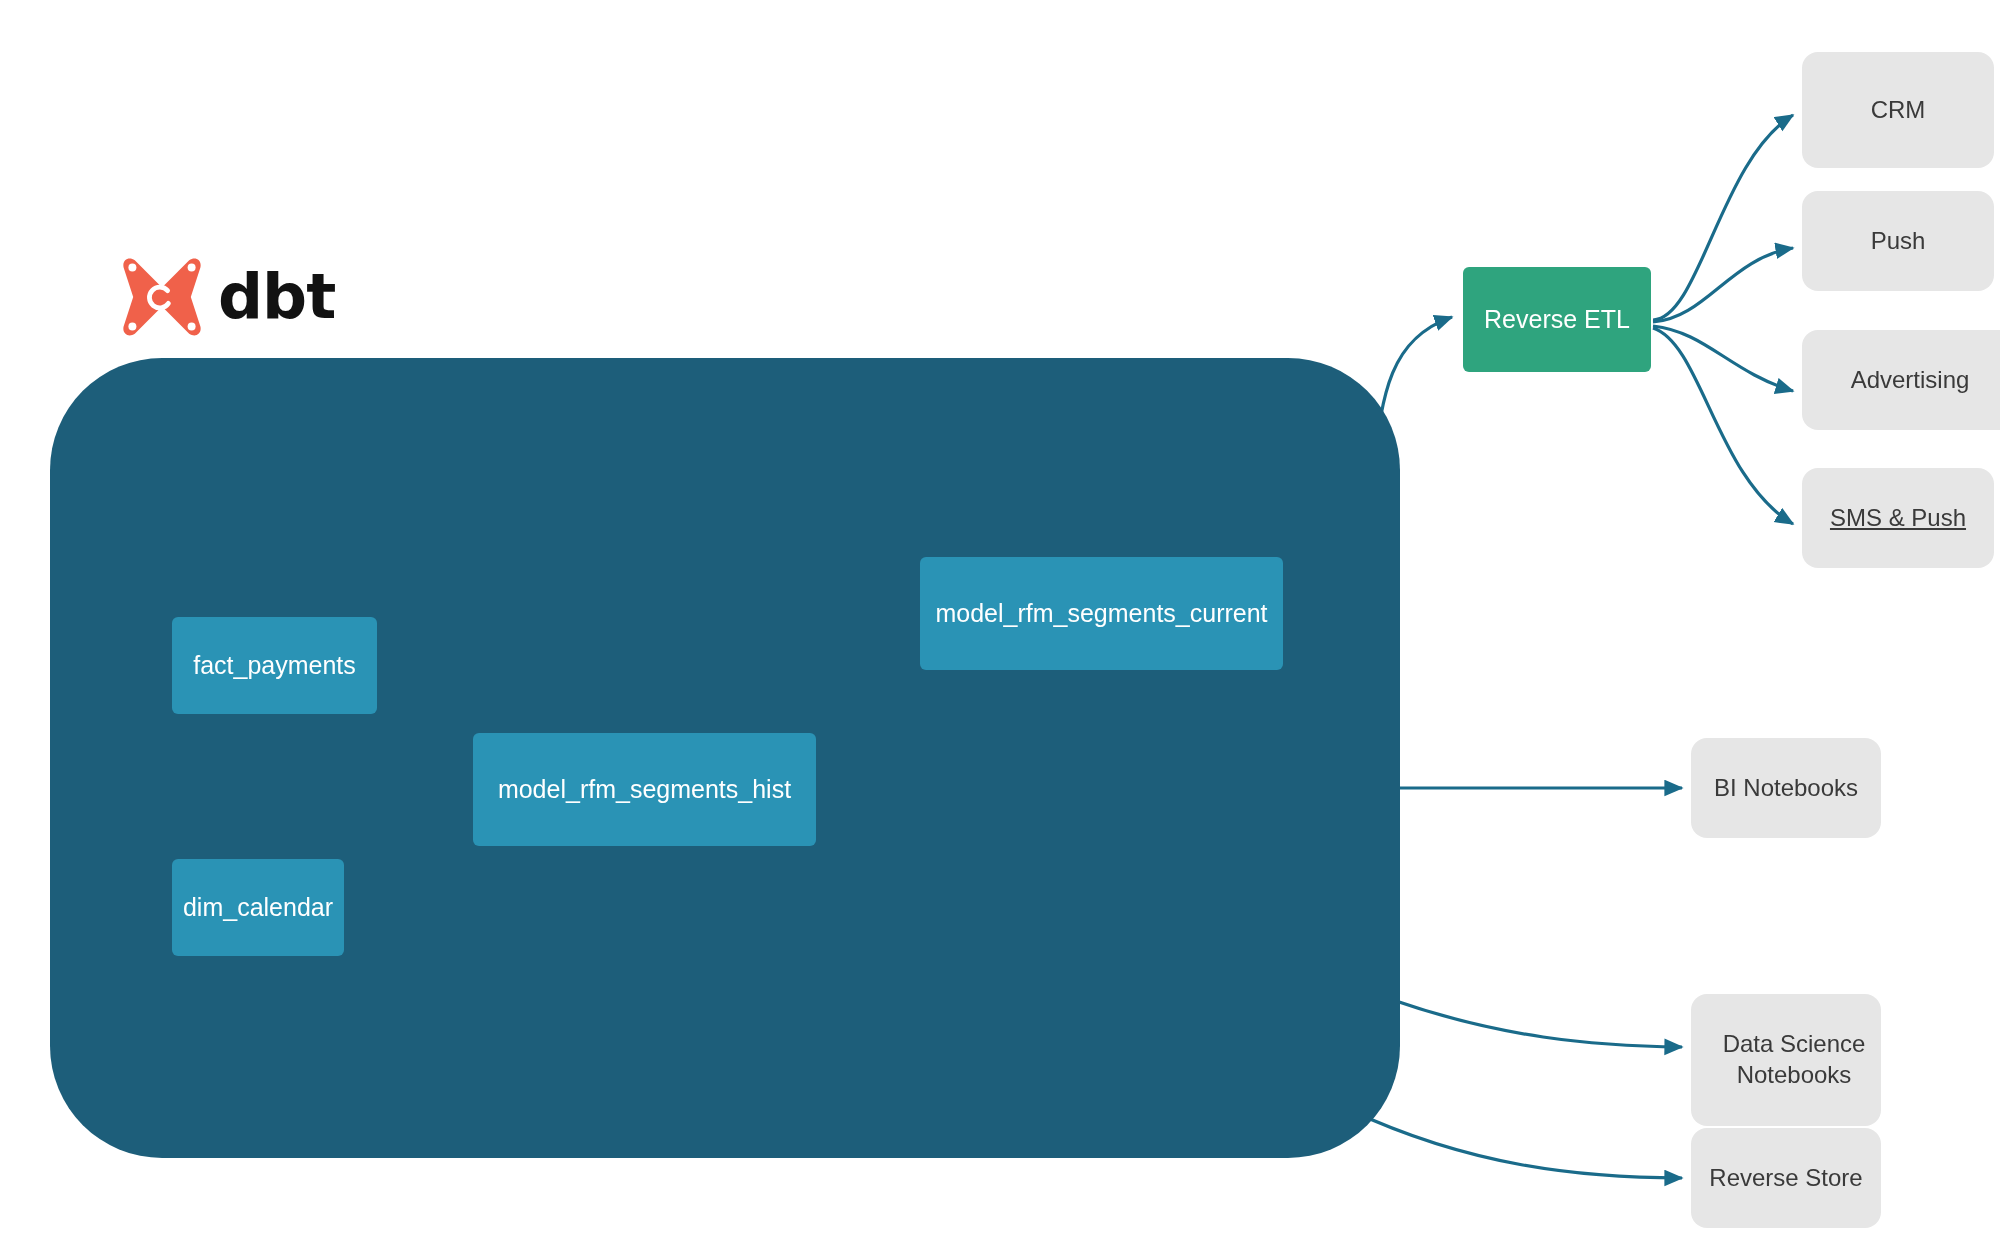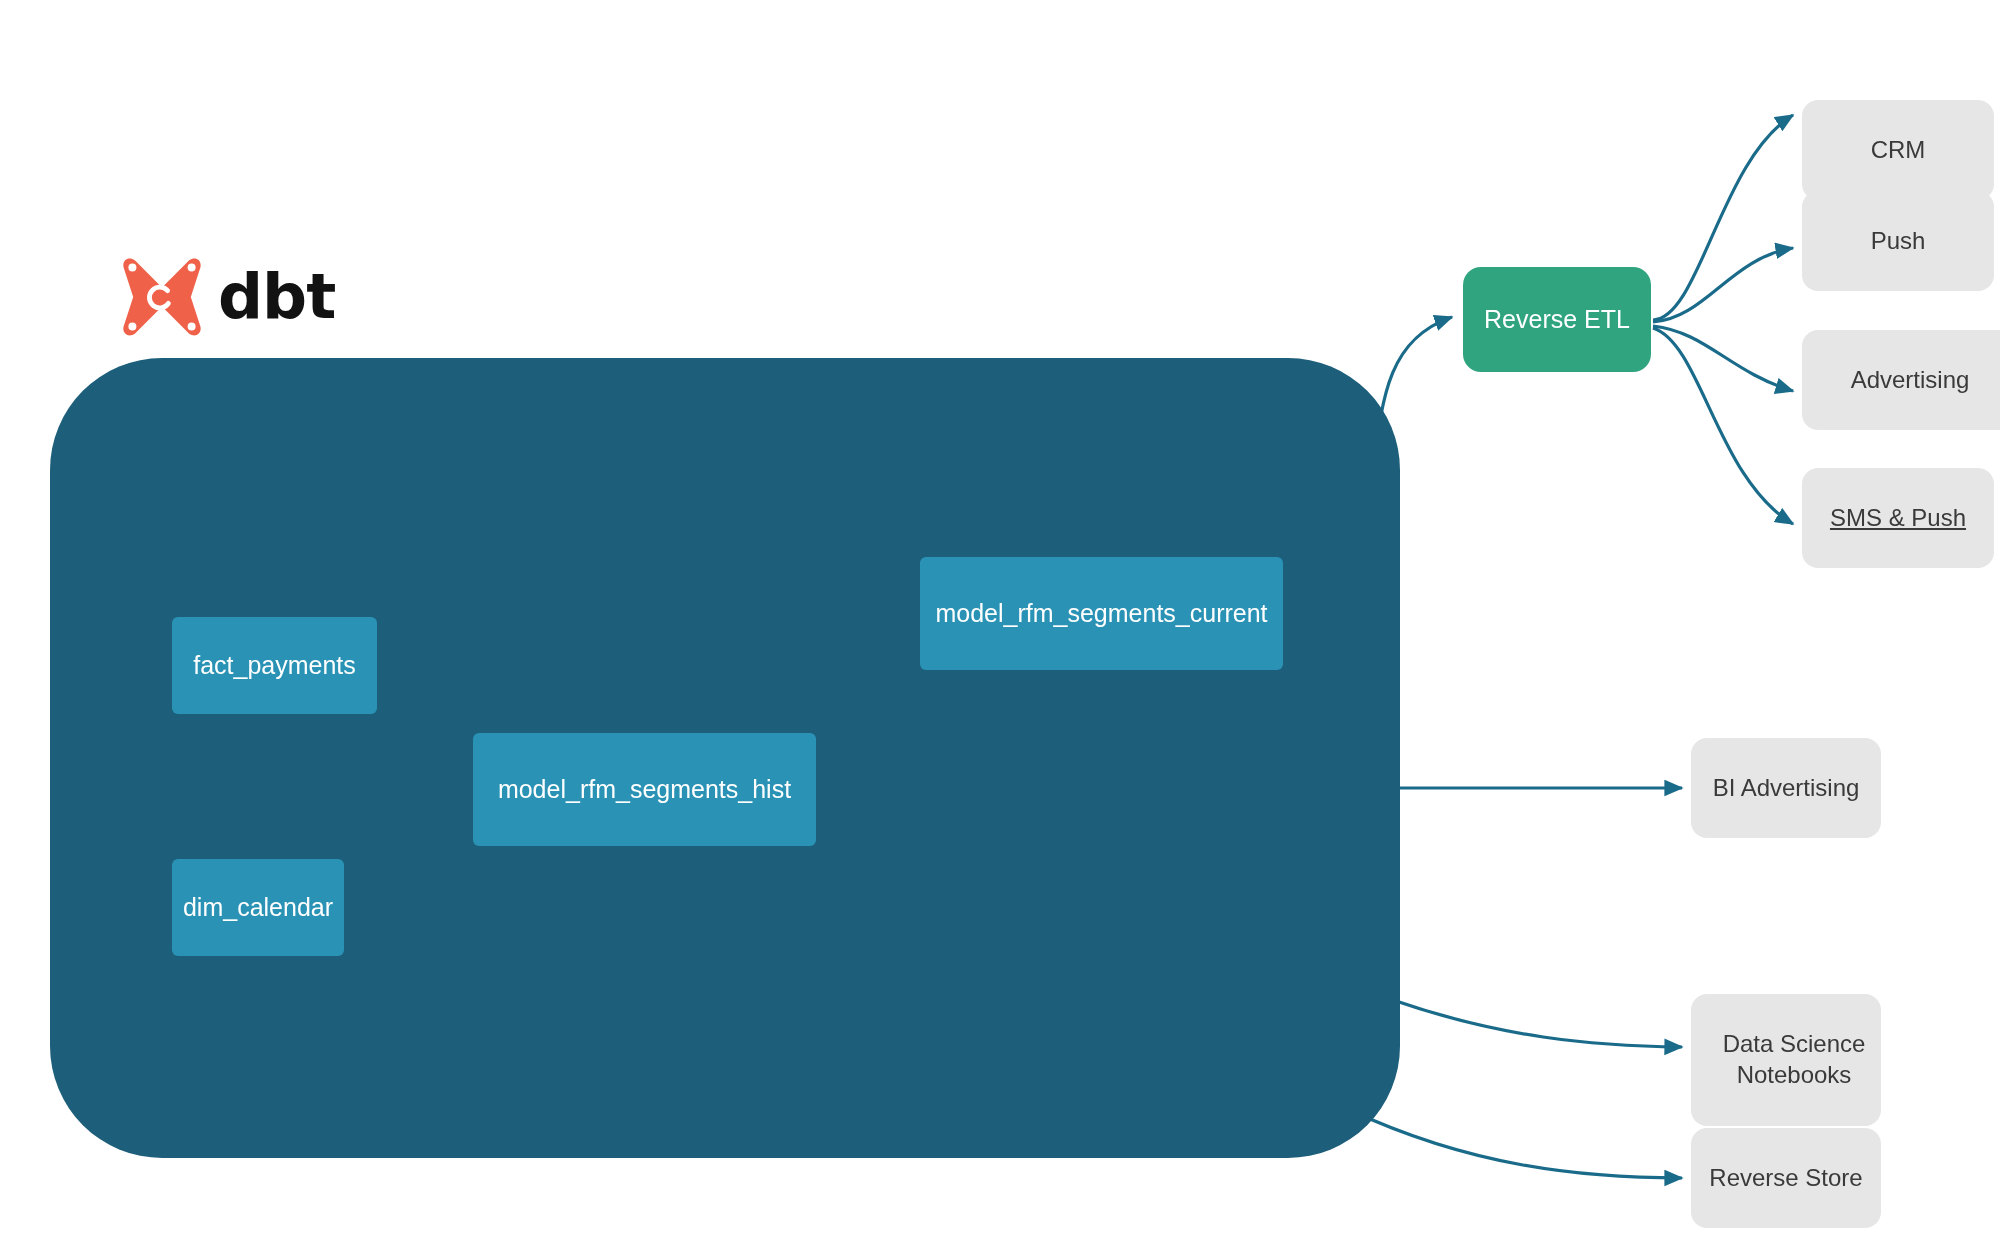--- a/index.html
+++ b/index.html
@@ -72,40 +72,40 @@
   }
   .node-model {
     background: #2a93b5;
     border-radius: 6px;
     color: #ffffff;
     font-size: 25px;
     padding: 0 16px;
   }
   .node-green {
     background: #2fa47e;
-    border-radius: 18px;
+    border-radius: 6px;
     color: #ffffff;
     font-size: 25px;
     text-align: right;
   }
   .node-gray {
     background: #e6e6e6;
     border-radius: 16px;
     color: #3a3a3a;
     font-size: 24px;
     line-height: 1.28;
   }
 
   #node-fact-payments      { left: 172px;  top: 617px;  width: 205px; height: 97px; }
   #node-dim-calendar       { left: 172px;  top: 859px;  width: 172px; height: 97px; }
   #node-hist               { left: 473px;  top: 733px;  width: 343px; height: 113px; }
   #node-current            { left: 920px;  top: 557px;  width: 363px; height: 113px; }
   #node-reverse-etl        { left: 1463px; top: 267px;  width: 188px; height: 105px; }
 
-  #node-crm                { left: 1802px; top: 52px;   width: 192px; height: 100px; margin-top: 48px; }
+  #node-crm                { left: 1802px; top: 52px;   width: 192px; height: 116px; }
   #node-email              { left: 1802px; top: 191px;  width: 192px; height: 100px; }
   #node-advertising        { left: 1802px; top: 330px;  width: 216px; height: 100px; }
   #node-sms-push           { left: 1802px; top: 468px;  width: 192px; height: 100px; text-decoration: underline; }
   #node-bi-dashboards      { left: 1691px; top: 738px;  width: 190px; height: 100px; }
   #node-ds-notebooks       { left: 1691px; top: 994px;  width: 190px; height: 132px; padding-left: 16px; }
   #node-feature-store      { left: 1691px; top: 1128px; width: 190px; height: 100px; }
 </style>
 </head>
 <body>
 
@@ -172,21 +172,21 @@
   <div class="node node-green" id="node-reverse-etl">Reverse ETL</div>
 
   <div class="node node-gray" id="node-crm">CRM</div>
 
   <div class="node node-gray" id="node-email">Push</div>
 
   <div class="node node-gray" id="node-advertising">Advertising</div>
 
   <div class="node node-gray" id="node-sms-push">SMS &amp; Push</div>
 
-  <div class="node node-gray" id="node-bi-dashboards">BI Advertising</div>
+  <div class="node node-gray" id="node-bi-dashboards">BI Notebooks</div>
 
   <div class="node node-gray" id="node-ds-notebooks">
     <div>
       <div>Data Science</div>
       <div>Notebooks</div>
     </div>
   </div>
 
   <div class="node node-gray" id="node-feature-store">Reverse Store</div>
 

